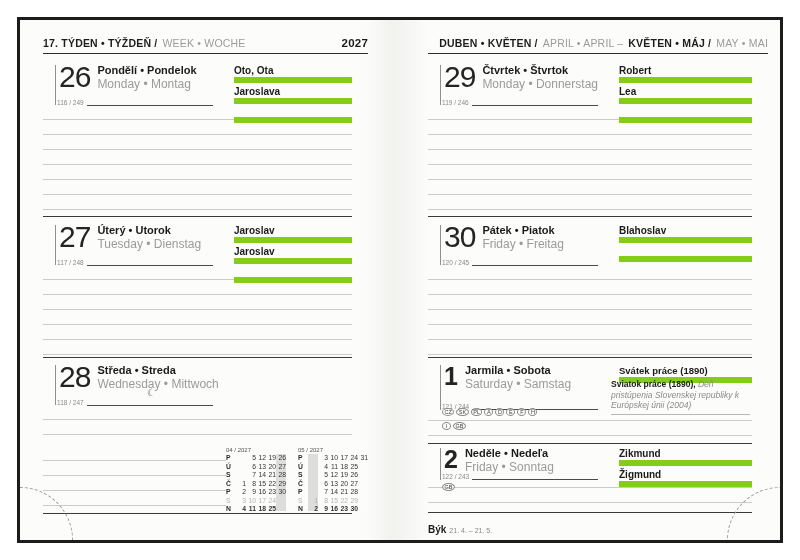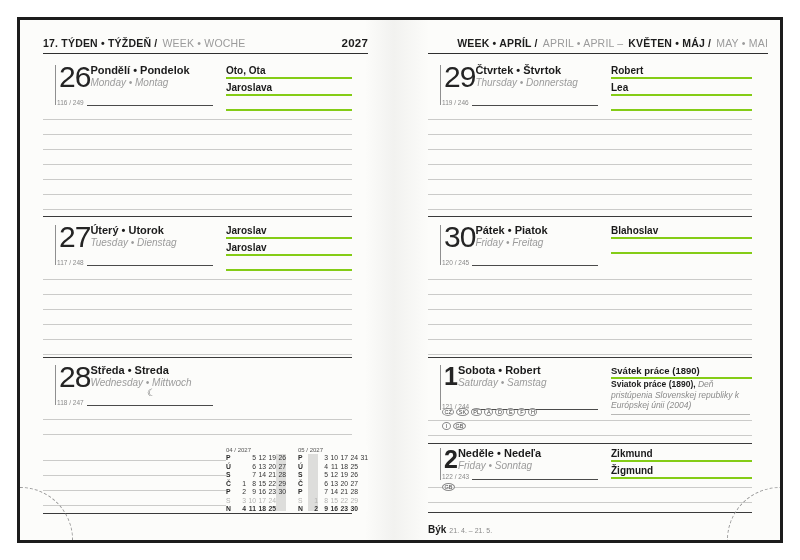--- a/index.html
+++ b/index.html
@@ -23,30 +23,30 @@
 
   .day { position:absolute; left:0; right:16px; border-bottom:1.5px solid #3a3a3a; box-sizing:border-box; }
   .ruled { position:absolute; left:0; right:0; top:43px; bottom:0;
            background:repeating-linear-gradient(to bottom, rgba(0,0,0,0) 0 14px, #cbcbc9 14px 15px); }
   .ruled.half { right:auto; width:183px; }
 
   .vbar { position:absolute; left:12px; top:3px; height:40px; border-left:1px solid #8f8f8f; }
   .head { position:absolute; top:0; left:0; display:flex; }
   .num { margin-left:16px; font-size:30px; line-height:30px; font-weight:400; color:#242424; letter-spacing:-1px; }
   .day.bold .num { font-weight:700; font-size:25px; line-height:28px; letter-spacing:0; }
-  .titles { padding-top:2px; }
+  .titles { margin-left:7px; padding-top:2px; }
   .t1 { font-size:11px; font-weight:700; color:#1b1b1b; white-space:nowrap; }
-  .t2 { font-size:10px; color:#9b9b9b; margin-top:1px; white-space:nowrap;font-style:italic; }
+  .t2 { font-size:12px; color:#9b9b9b; margin-top:1px; white-space:nowrap; }
 
   .pgrow { position:absolute; left:14px; width:156px; display:flex; align-items:flex-end; top:36px; }
   .pg { font-size:6.5px; color:#8a8a8a; padding-right:3px; white-space:nowrap; }
   .pgrule { flex:1; border-bottom:1.3px solid #4a4a4a; height:7px; }
 
   .names { position:absolute; left:183px; right:0; top:0; }
-  .nrow { height:15px; border-bottom:2px solid #84cc16; display:flex; align-items:flex-end; }
+  .nrow { height:15px; border-bottom:6px solid #84cc16; display:flex; align-items:flex-end;margin-left:8px; }
   .nrow.short { height:13px; }
   .nm { font-size:10px; font-weight:700; color:#1b1b1b; padding-bottom:1px; white-space:nowrap; }
 
   .moon { position:absolute; left:104px; top:25px; font-size:10px; color:#4a4a4a; }
 
   .badges { position:absolute; left:14px; display:flex; gap:2px; align-items:center; }
   .badge { font-size:5.5px; line-height:7px; height:8px; min-width:9px; padding:0 1.5px; text-align:center;
            color:#3f3f3f; border:1px solid #8a8a8a; border-radius:50%; background:rgba(255,255,255,0.55); box-sizing:border-box; }
 
   .holiday-cz { font-size:9.5px; font-weight:700; color:#1b1b1b; padding-bottom:1px; white-space:nowrap; }
@@ -273,35 +273,35 @@
             <span class="cal-cell">23</span>
             <span class="cal-cell">30</span>
             <span class="cal-cell"></span>
           </div>
         </div>
     </div>
   </div>
 
   <div class="page page-right">
     <div class="hdr">
-      <span class="hb">WEEK • APRÍL /</span>
+      <span class="hb">DUBEN • KVĚTEN /</span>
       <span class="hg">APRIL • APRIL –</span>
       <span class="hb">KVĚTEN • MÁJ /</span>
       <span class="hg">MAY • MAI</span>
     </div>
     <div class="hdr-rule"></div>
 
     <div class="day" style="top:42px;height:155px;">
       <div class="ruled"></div>
       <div class="vbar"></div>
       <div class="head">
         <div class="num">29</div>
         <div class="titles">
           <div class="t1">Čtvrtek • Štvrtok</div>
-          <div class="t2">Thursday • Donnerstag</div>
+          <div class="t2">Monday • Donnerstag</div>
         </div>
       </div>
       <div class="pgrow">
         <span class="pg">119 / 246</span>
           <span class="pgrule"></span>
       </div>
       <div class="names">
         <div class="nrow">
             <span class="nm">Robert</span>
           </div>
@@ -333,21 +333,21 @@
         <div class="nrow short"></div>
       </div>
     </div>
 
     <div class="day bold" style="top:342px;height:82px;">
       <div class="ruled" style="top:44px;"></div>
       <div class="vbar" style="height:45px;"></div>
       <div class="head">
         <div class="num">1</div>
         <div class="titles">
-          <div class="t1">Sobota • Robert</div>
+          <div class="t1">Jarmila • Sobota</div>
           <div class="t2">Saturday • Samstag</div>
         </div>
       </div>
       <div class="pgrow" style="top:40px;">
         <span class="pg">121 / 244</span>
           <span class="pgrule"></span>
       </div>
       <div class="names">
         <div class="nrow">
             <span class="holiday-cz">Svátek práce (1890)</span>

